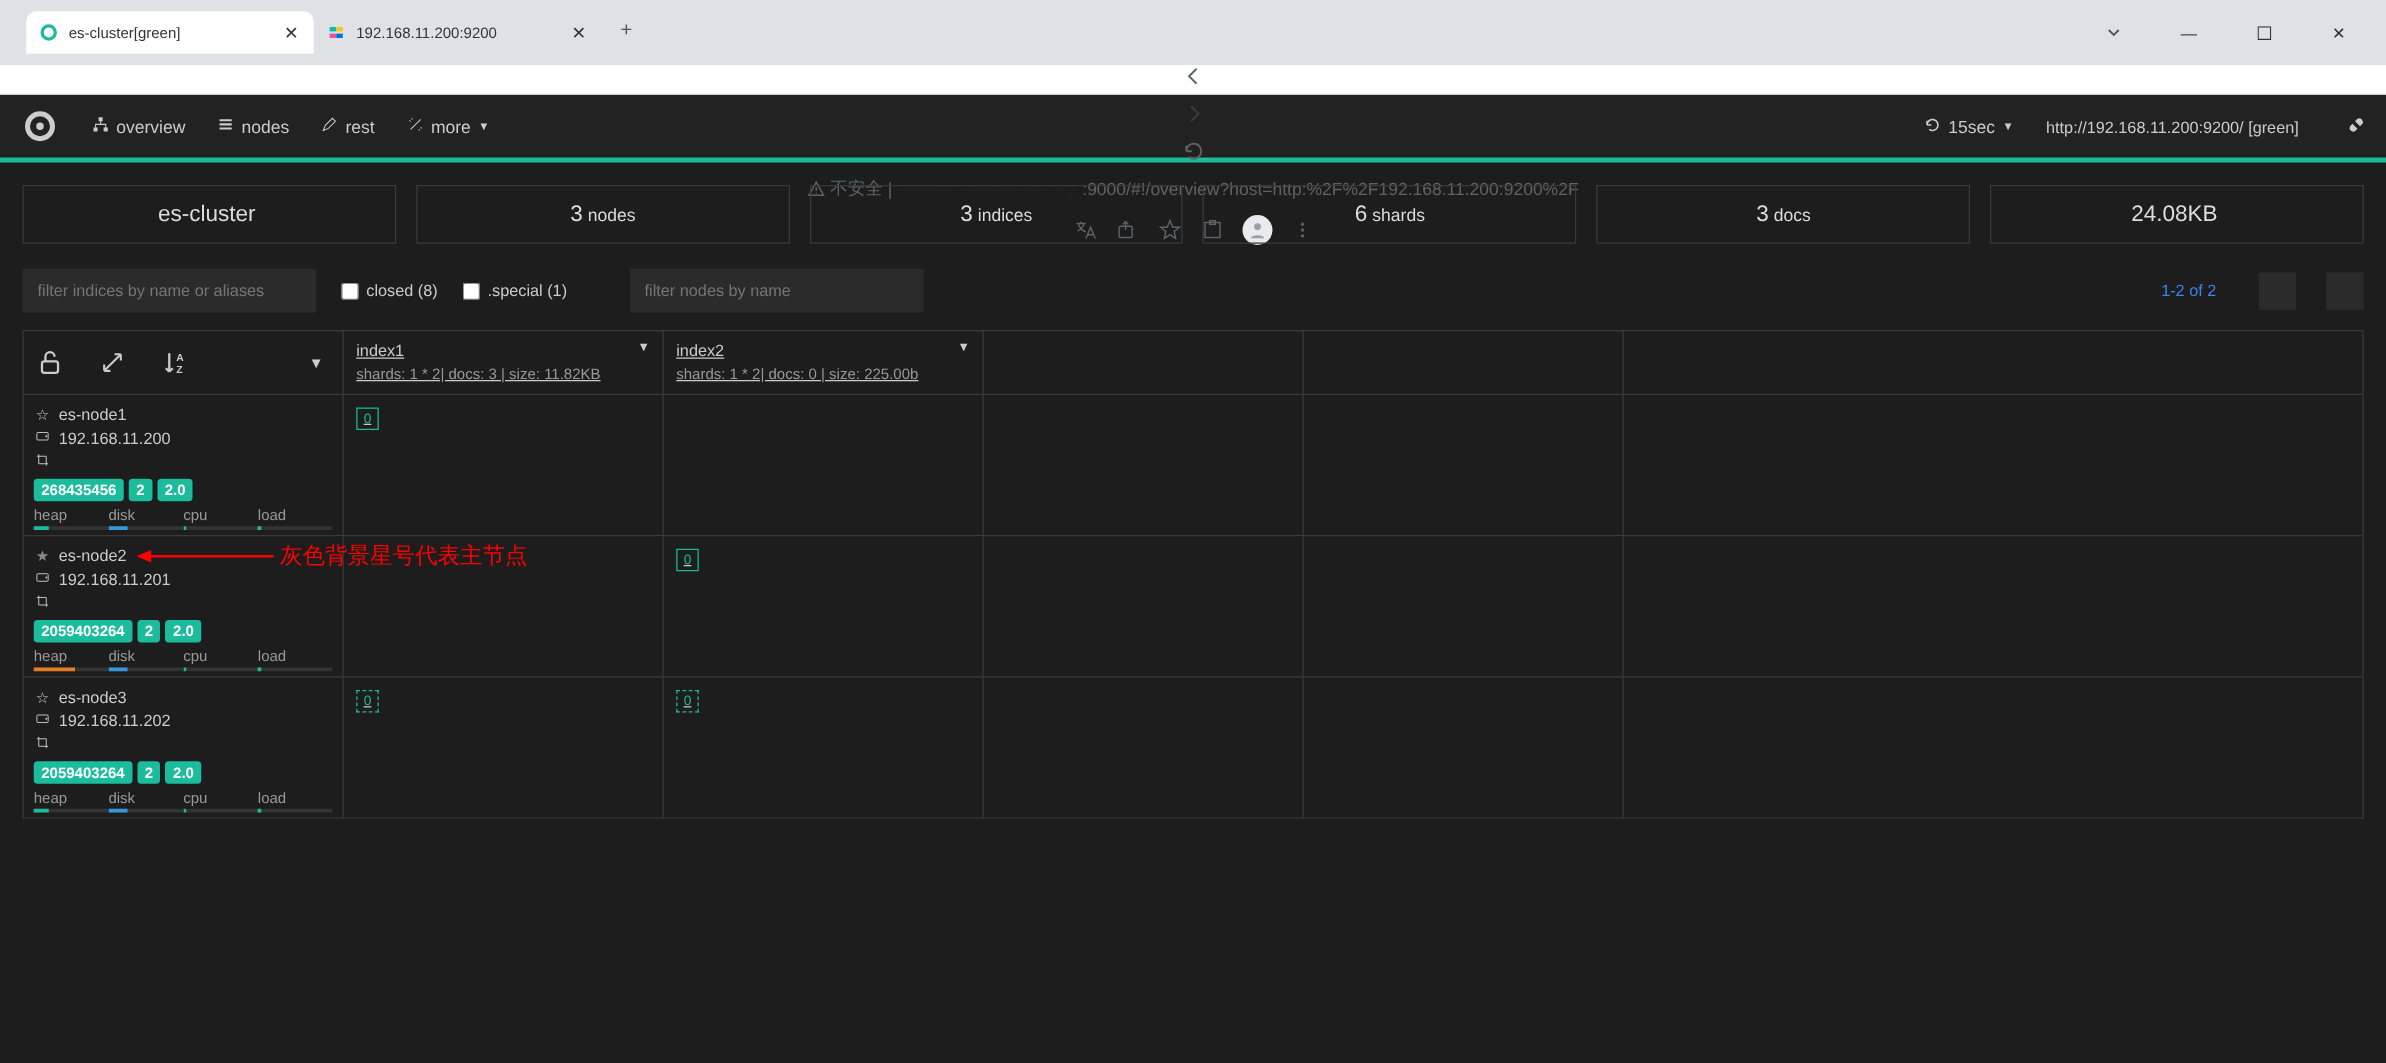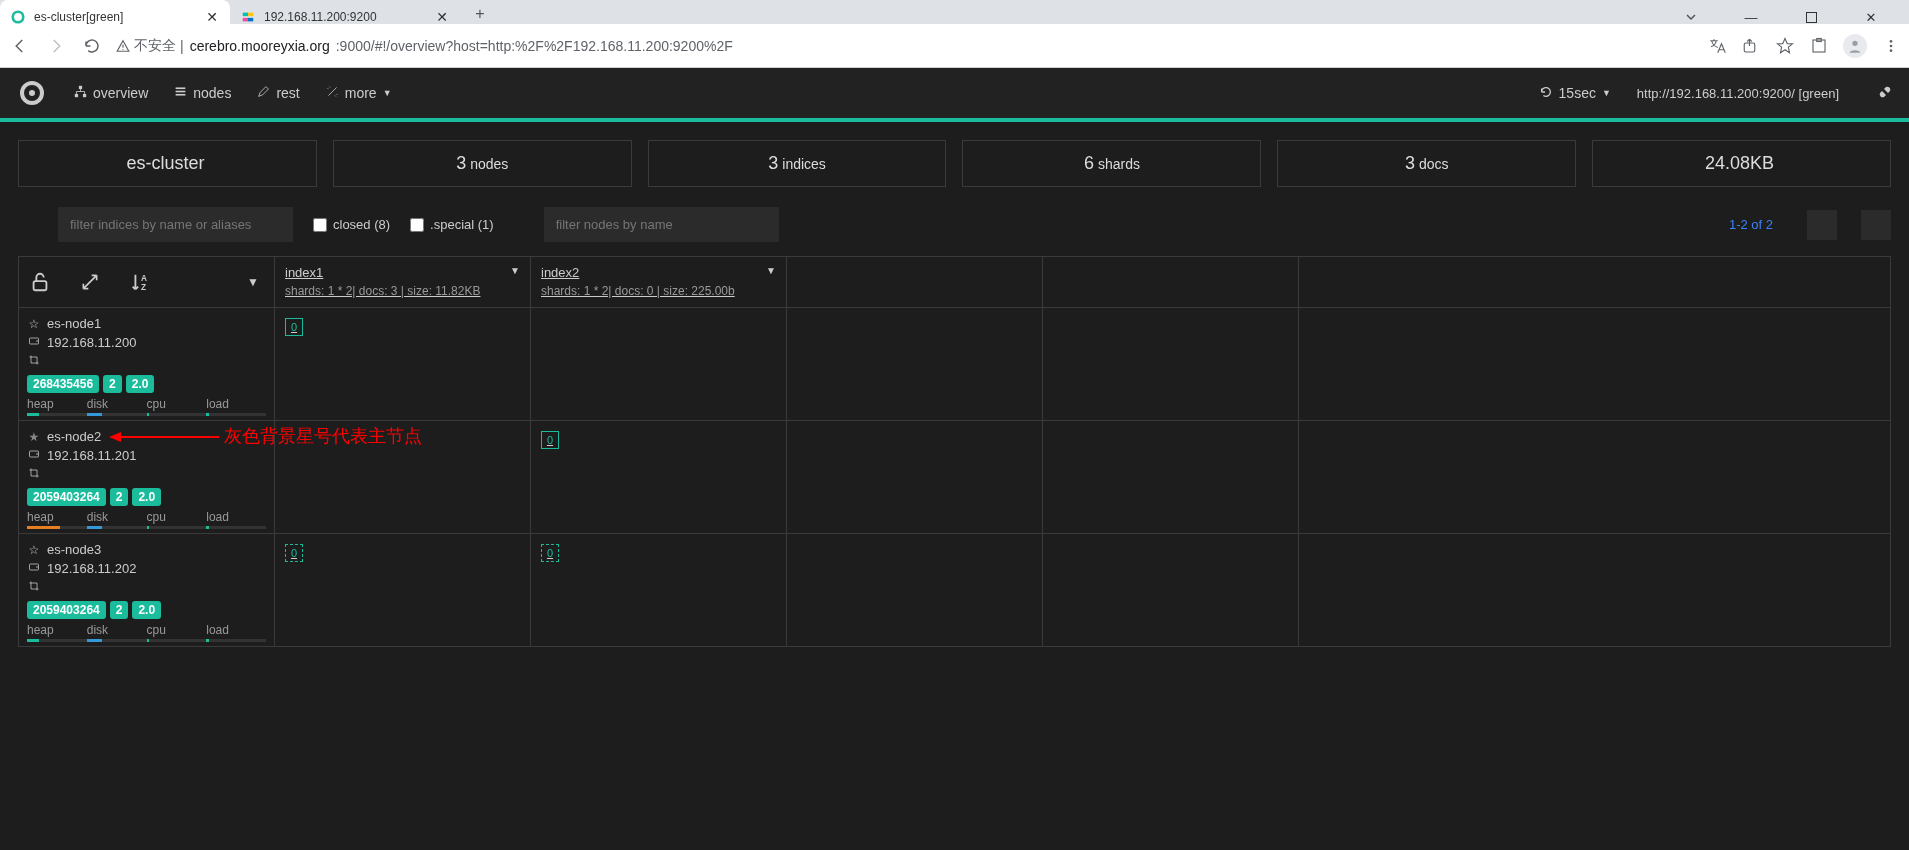--- a/index.html
+++ b/index.html
@@ -1,29 +1,29 @@
 <!DOCTYPE html>
 <html><head>
 <meta charset="utf-8">
 <style>
 * { margin: 0; padding: 0; box-sizing: border-box; font-family: -apple-system, BlinkMacSystemFont, "Segoe UI", Helvetica, Arial, sans-serif; }
 body { background: #1d1d1d; color: #ccc; width: 1909px; overflow: hidden; }
 
 
 .browser-chrome { background: #dee1e6; }
-.tab-row { height: 24px; display: flex; align-items: flex-start; padding-left: 0; }
+.tab-row { height: 52px; display: flex; align-items: center; padding-left: 21px; }
 .tab { height: 34px; display: flex; align-items: center; padding: 0 10px; gap: 8px; font-size: 12px; color: #333; border-radius: 8px 8px 0 0; min-width: 230px; position: relative; }
 .tab.active { background: #fff; }
 .tab .favicon { width: 16px; height: 16px; display: flex; align-items: center; justify-content: center; }
 .tab .close { margin-left: auto; font-size: 14px; cursor: pointer; padding: 2px; }
 .new-tab { width: 28px; height: 28px; display: flex; align-items: center; justify-content: center; font-size: 16px; color: #555; cursor: pointer; margin-left: 6px; margin-bottom: 3px; }
 .win-controls { margin-left: auto; display: flex; gap: 16px; padding-right: 16px; height: 34px; align-items: center; color: #333; }
 .win-controls span { width: 44px; height: 30px; display: flex; align-items: center; justify-content: center; font-size: 13px; cursor: pointer; }
 
-.addr-row { background: #fff; height: 44px; display: flex; align-items: center; padding: 0 8px; gap: 12px; border-bottom: 1px solid #d0d0d0; }
+.addr-row { background: #fff; height: 24px; display: flex; align-items: center; padding: 0 8px; gap: 12px; border-bottom: 1px solid #d0d0d0; flex-direction: column; }
 .nav-btn { width: 24px; height: 24px; display: flex; align-items: center; justify-content: center; color: #5f6368; cursor: pointer; }
 .url-bar { flex: 1; display: flex; align-items: center; font-size: 14px; color: #202124; gap: 6px; }
 .url-bar .warn { color: #5f6368; display: flex; align-items: center; gap: 4px; }
 .url-bar .warn svg { width: 14px; height: 14px; }
 .url-host { color: #202124; }
 .url-path { color: #5f6368; }
 .right-icons { display: flex; gap: 14px; align-items: center; }
 .right-icons .icon { width: 20px; height: 20px; display: flex; align-items: center; justify-content: center; color: #5f6368; cursor: pointer; }
 .avatar { width: 24px; height: 24px; border-radius: 50%; background: #e8eaed; display: flex; align-items: center; justify-content: center; }
 
@@ -36,21 +36,21 @@
 .app-nav .refresh { display: flex; align-items: center; gap: 6px; cursor: pointer; }
 .app-nav .host-status { font-size: 13px; }
 .green-bar { height: 4px; background: #1abc9c; }
 
 
 .stats-row { display: flex; gap: 16px; padding: 18px 18px 12px 18px; }
 .stat-card { flex: 1; border: 1px solid #3a3a3a; text-align: center; padding: 12px 0; font-size: 14px; color: #ddd; cursor: pointer; }
 .stat-card .big { font-size: 18px; font-weight: 400; margin-right: 4px; }
 
 
-.filter-row { display: flex; align-items: center; padding: 8px 18px 14px 18px; gap: 20px; font-size: 13px; margin-left: 40px; }
+.filter-row { display: flex; align-items: center; padding: 8px 18px 14px 18px; gap: 20px; font-size: 13px; }
 .filter-input { background: #2b2b2b; border: none; color: #aaa; padding: 10px 12px; font-size: 13px; }
 .filter-input.idx { width: 235px; }
 .filter-input.node { width: 235px; margin-left: 30px; }
 .check-item { display: flex; align-items: center; gap: 6px; color: #ccc; cursor: pointer; }
 .check-item input { width: 14px; height: 14px; }
 .filter-row .spacer { flex: 1; }
 .page-info { color: #3b82f6; font-size: 13px; margin-right: 10px; }
 .page-btn { width: 30px; height: 30px; background: #2b2b2b; cursor: pointer; margin-left: 4px; }
 
 

